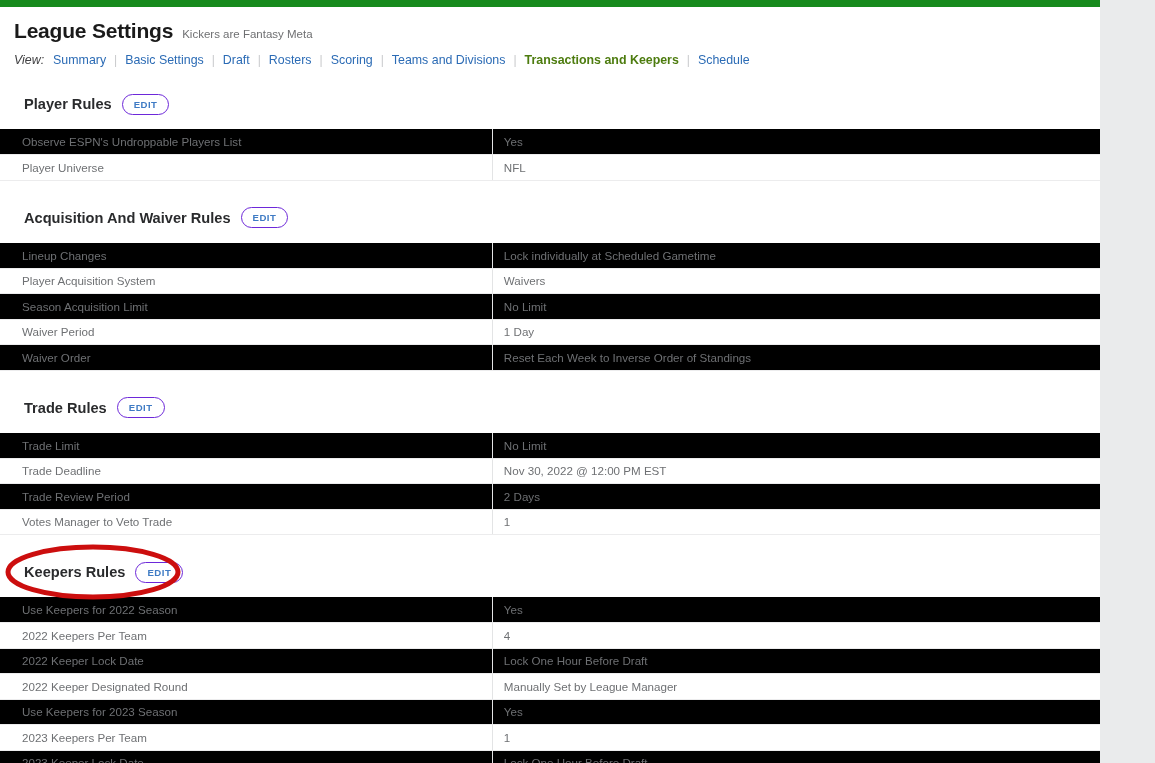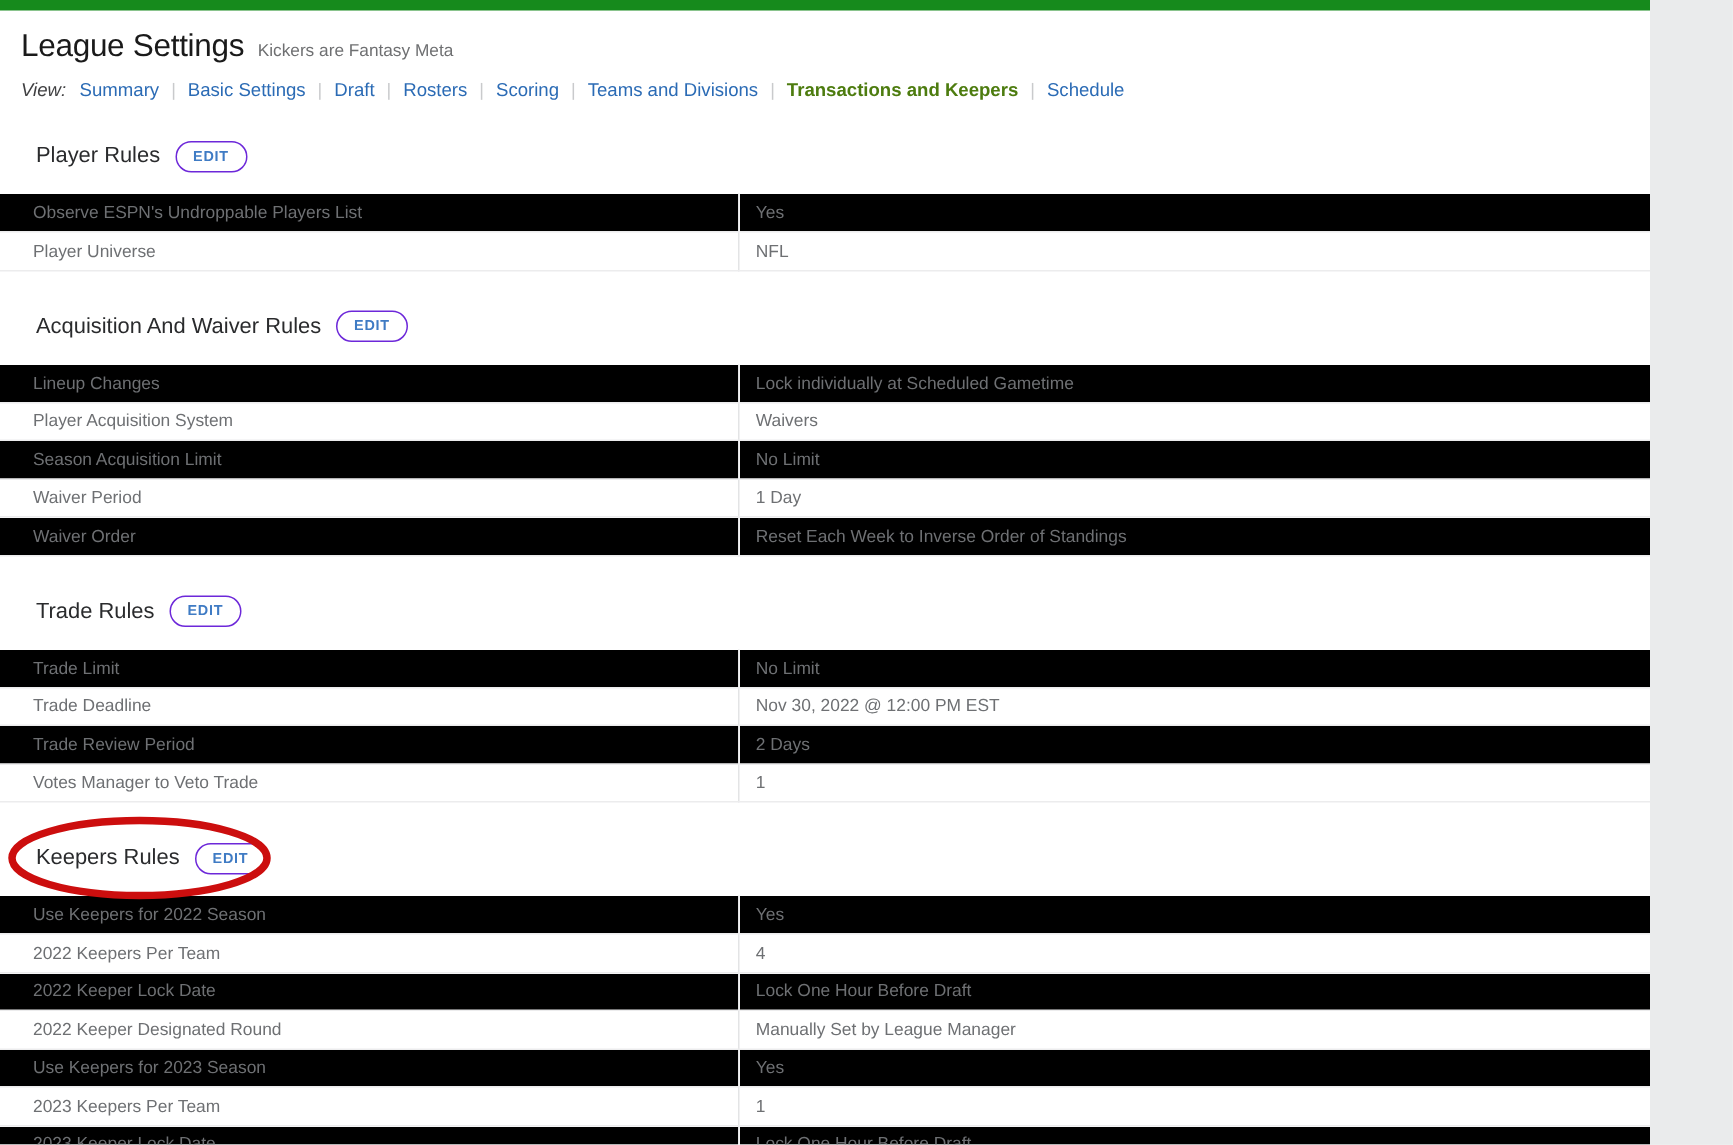--- a/index.html
+++ b/index.html
@@ -36,21 +36,21 @@
   .page-head {
     padding: 12px 0 0 14px;
   }
   .title-row {
     display: flex;
     align-items: baseline;
     gap: 9px;
   }
   .page-title {
     font-size: 21px;
-    font-weight: normal;
+    font-weight: bold;
     color: #1a1a1a;
     letter-spacing: -0.2px;
     line-height: 1.1;
   }
   .league-name {
     font-size: 11.5px;
     color: #6f7072;
     line-height: 1.1;
   }
 
@@ -89,21 +89,21 @@
   .section-head {
     display: flex;
     align-items: center;
     gap: 10px;
     padding-left: 24px;
     height: 26px;
     position: relative;
   }
   .section-title {
     font-size: 14.6px;
-    font-weight: normal;
+    font-weight: bold;
     color: #2a2b2d;
     white-space: nowrap;
   }
   .edit-btn {
     display: inline-flex;
     align-items: center;
     justify-content: center;
     min-width: 42px;
     height: 21px;
     padding: 0 11px;

